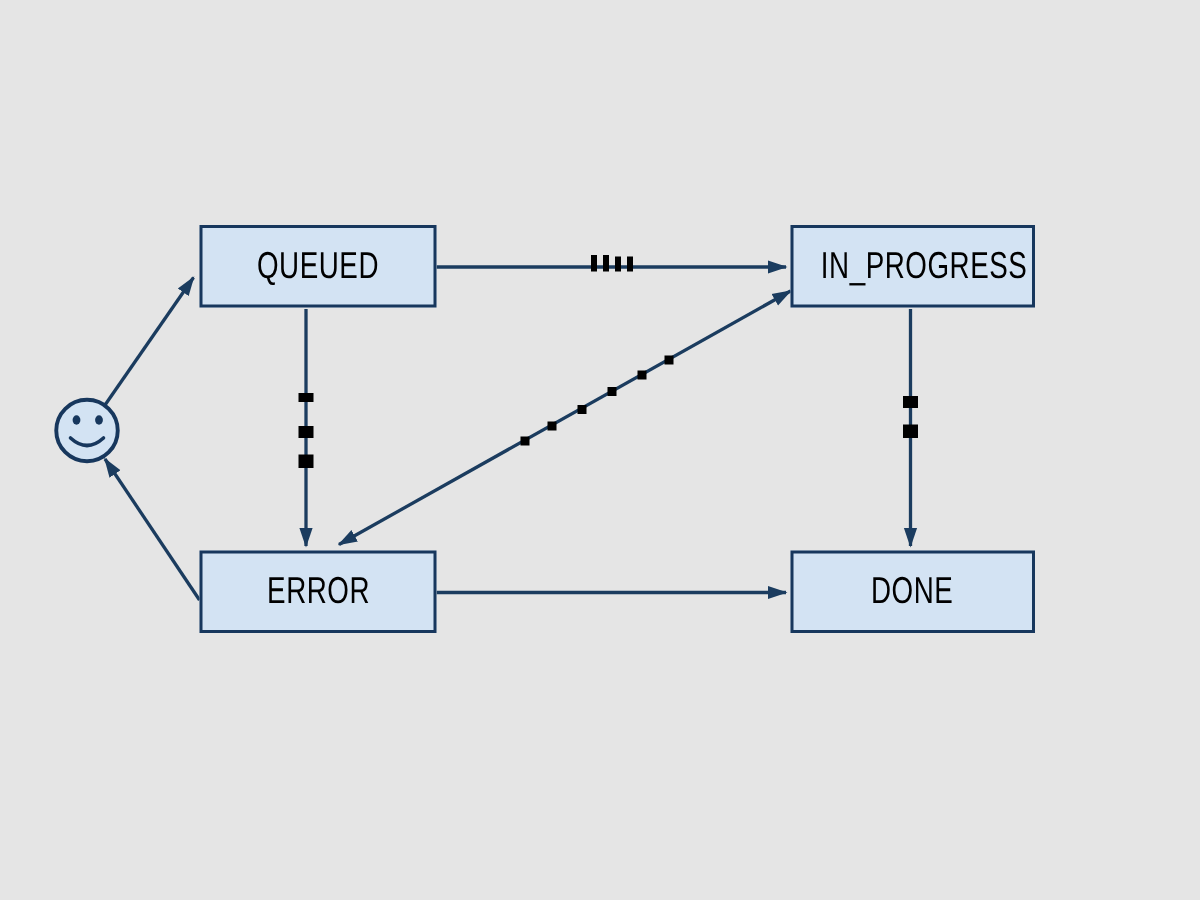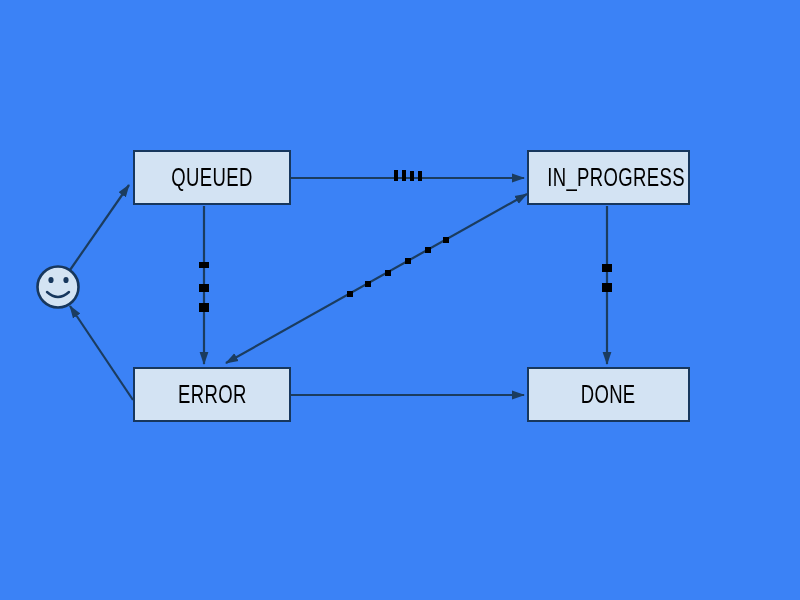--- a/index.html
+++ b/index.html
@@ -1,17 +1,17 @@
 <!DOCTYPE html>
 <html><head>
 <meta charset="utf-8">
 <style>
   html,body{margin:0;padding:0;background:#000;}
   #stage{
-    position:relative;width:800px;height:600px;background:#3b82f6;
+    position:relative;width:800px;height:600px;background:#e5e5e5;
     font-family:"Liberation Sans",sans-serif;overflow:hidden;
   }
   #edges{position:absolute;left:0;top:0;}
   .state-node{
     position:absolute;box-sizing:border-box;
     background:#d3e3f3;border:2.5px solid #17375d;
     display:flex;align-items:center;justify-content:center;
   }
   .state-node .lbl{
     color:#000;font-size:25px;letter-spacing:0.5px;white-space:nowrap;

